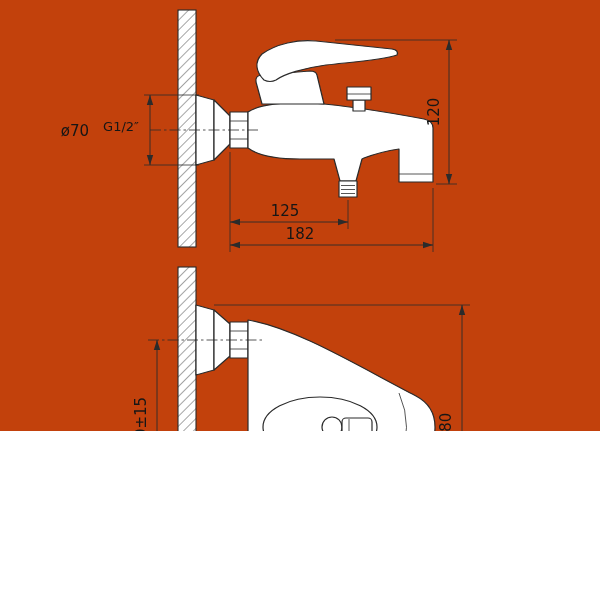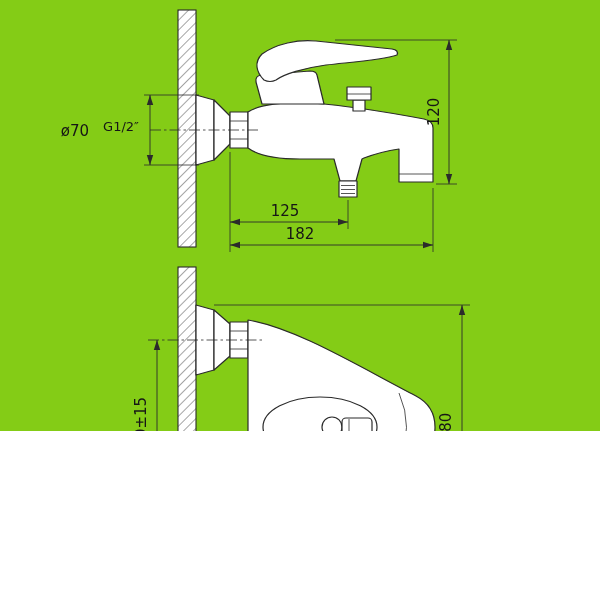--- a/index.html
+++ b/index.html
@@ -1,16 +1,16 @@
 <!DOCTYPE html>
 <html><head>
 <meta charset="utf-8">
 <style>
   html,body{margin:0;padding:0;background:#ffffff;}
-  .stage{width:600px;height:431px;position:relative;background:#84cc16;overflow:hidden;}
+  .stage{width:600px;height:431px;position:relative;background:#c2410c;overflow:hidden;}
   svg{display:block;}
   .fw{fill:#ffffff;stroke:#2b2b2b;stroke-width:1.2;stroke-linejoin:round;}
   .thin{fill:none;stroke:#2b2b2b;stroke-width:0.8;}
   .dim{fill:none;stroke:#2b2b2b;stroke-width:0.9;}
   .cl{fill:none;stroke:#2b2b2b;stroke-width:0.8;stroke-dasharray:11 3 2.5 3;}
   .dtext{font-family:"DejaVu Sans",sans-serif;font-size:15px;fill:#161616;}
   .dtext-sm{font-size:13px;}
 </style>
 </head>
 <body>

